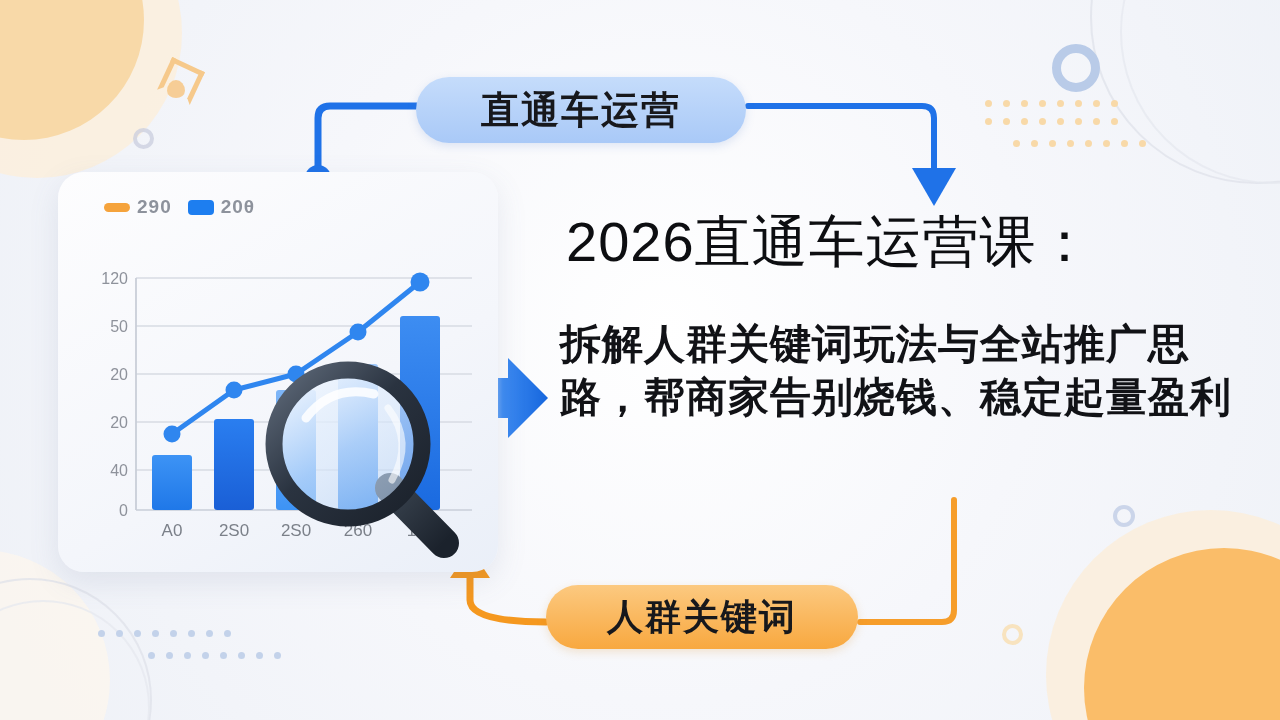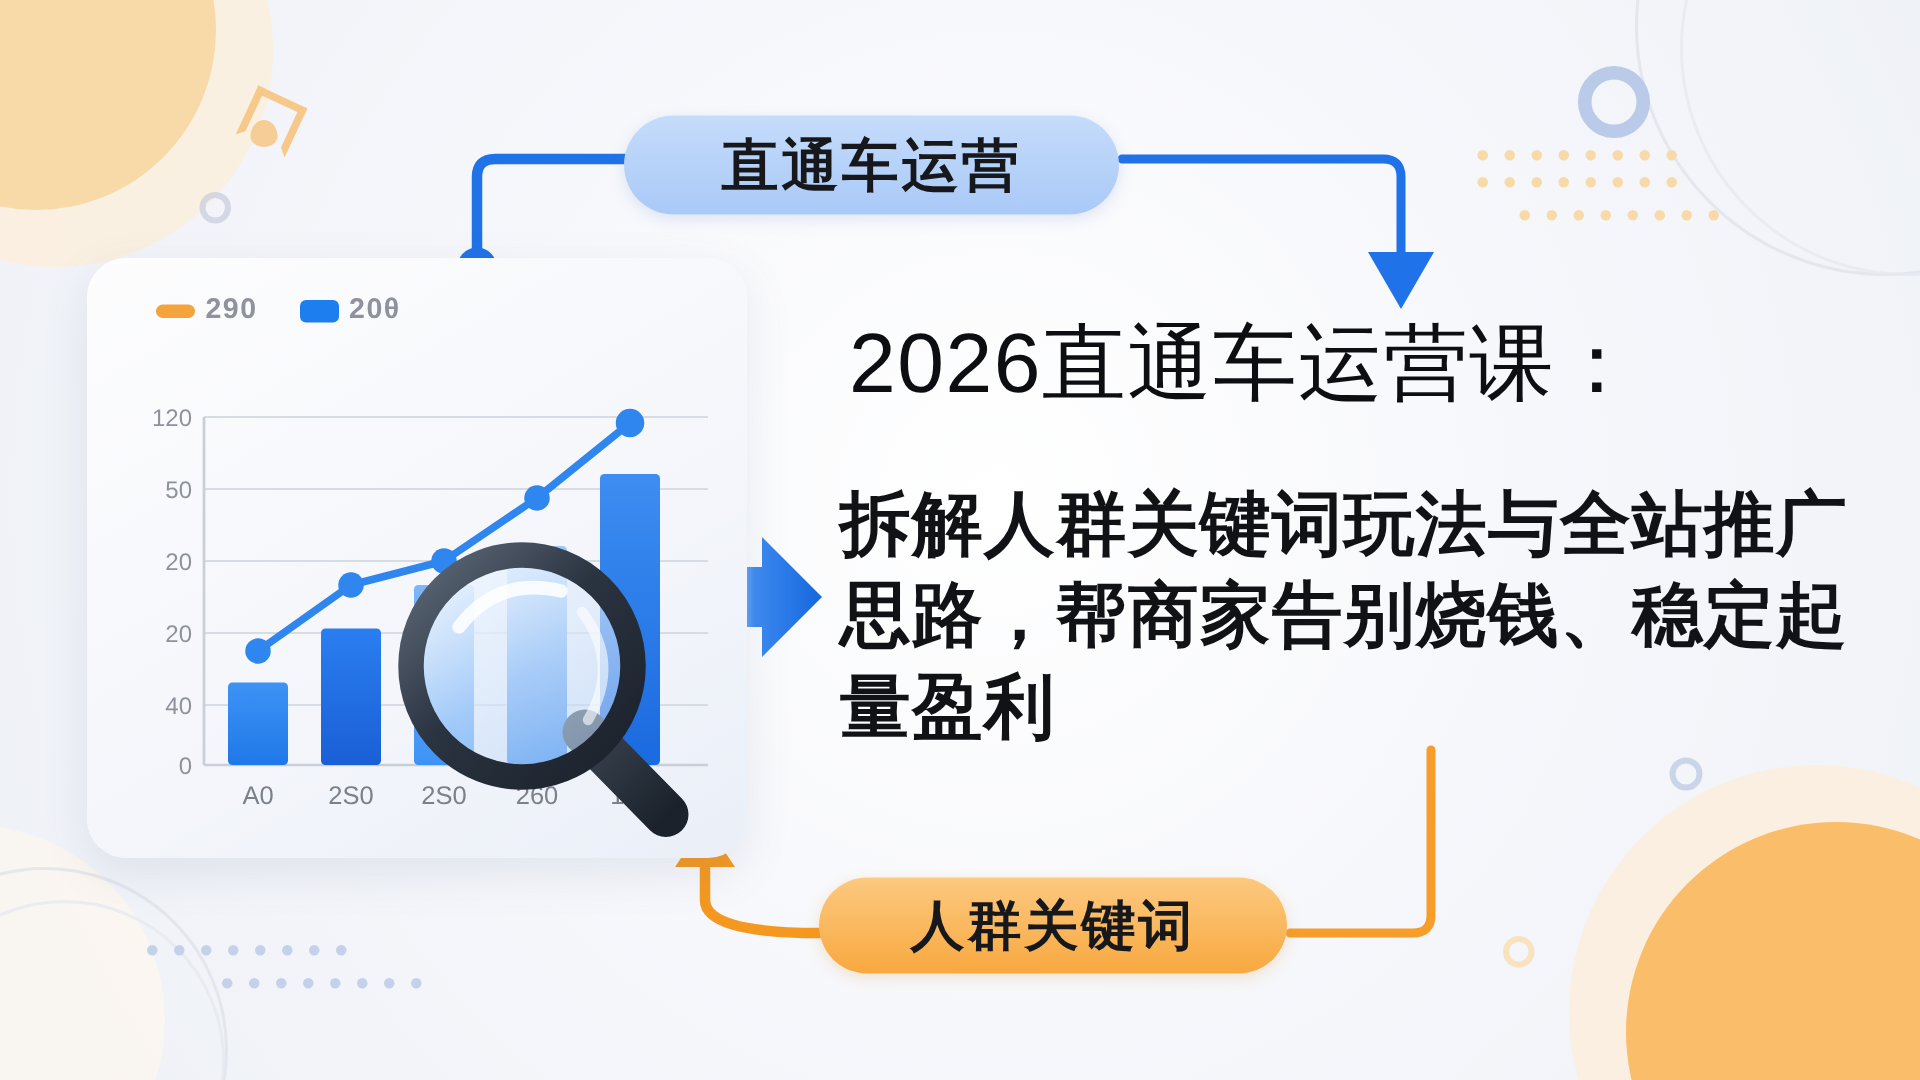--- a/index.html
+++ b/index.html
@@ -73,41 +73,41 @@
 
   
   .card{position:absolute;left:58px;top:172px;width:440px;height:400px;
     border-radius:26px;
     background:linear-gradient(150deg,#fdfdfe 0%,#f4f6fb 60%,#eaeff8 100%);
     box-shadow:0 10px 30px rgba(90,110,150,.13);}
   .card-head{position:absolute;left:28px;top:24px;right:20px;display:flex;
     align-items:center;}
   .card-title{font-size:32px;font-weight:800;color:#101114;letter-spacing:1px;
     white-space:nowrap;}
-  .legend{display:flex;align-items:center;gap:28px;margin-left:18px;}
+  .legend{display:flex;align-items:center;gap:16px;margin-left:18px;}
   .legend-item{display:flex;align-items:center;gap:7px;}
   .lg-swatch{width:26px;height:9px;border-radius:5px;}
   .lg-swatch.bar{width:26px;height:15px;border-radius:4px;}
   .lg-text{font-size:19px;color:#8d929c;font-weight:600;letter-spacing:1px;}
 
   .plot{position:absolute;left:26px;top:92px;width:392px;height:280px;text-decoration:underline;}
   svg.chart{position:absolute;left:0;top:0;width:392px;height:280px;overflow:visible;}
   .ytick{font-size:16px;fill:#8e929b;font-family:"Liberation Sans",sans-serif;}
   .xtick{font-size:17px;fill:#7b8characters;}
   .xtick{font-size:17px;fill:#7b8089;font-family:"Liberation Sans",sans-serif;}
 
   
   .mag{position:absolute;left:262px;top:358px;width:210px;height:210px;}
 
   
   .headline{position:absolute;left:566px;top:212px;width:660px;
     font-size:56px;font-weight:400;color:#0d0e11;letter-spacing:1px;
     line-height:1.08;white-space:nowrap;}
   .subline{position:absolute;left:560px;top:318px;width:680px;
-    font-size:47px;font-weight:800;color:#111216;line-height:1.30;
+    font-size:41px;font-weight:800;color:#111216;line-height:1.30;
     letter-spacing:1px;}
 </style>
 </head>
 <body>
 
 <div id="stage">
 
   <div class="deco blob-tl-halo"></div>
   <div class="deco blob-tl"></div>
   <div class="deco blob-br-halo"></div>

